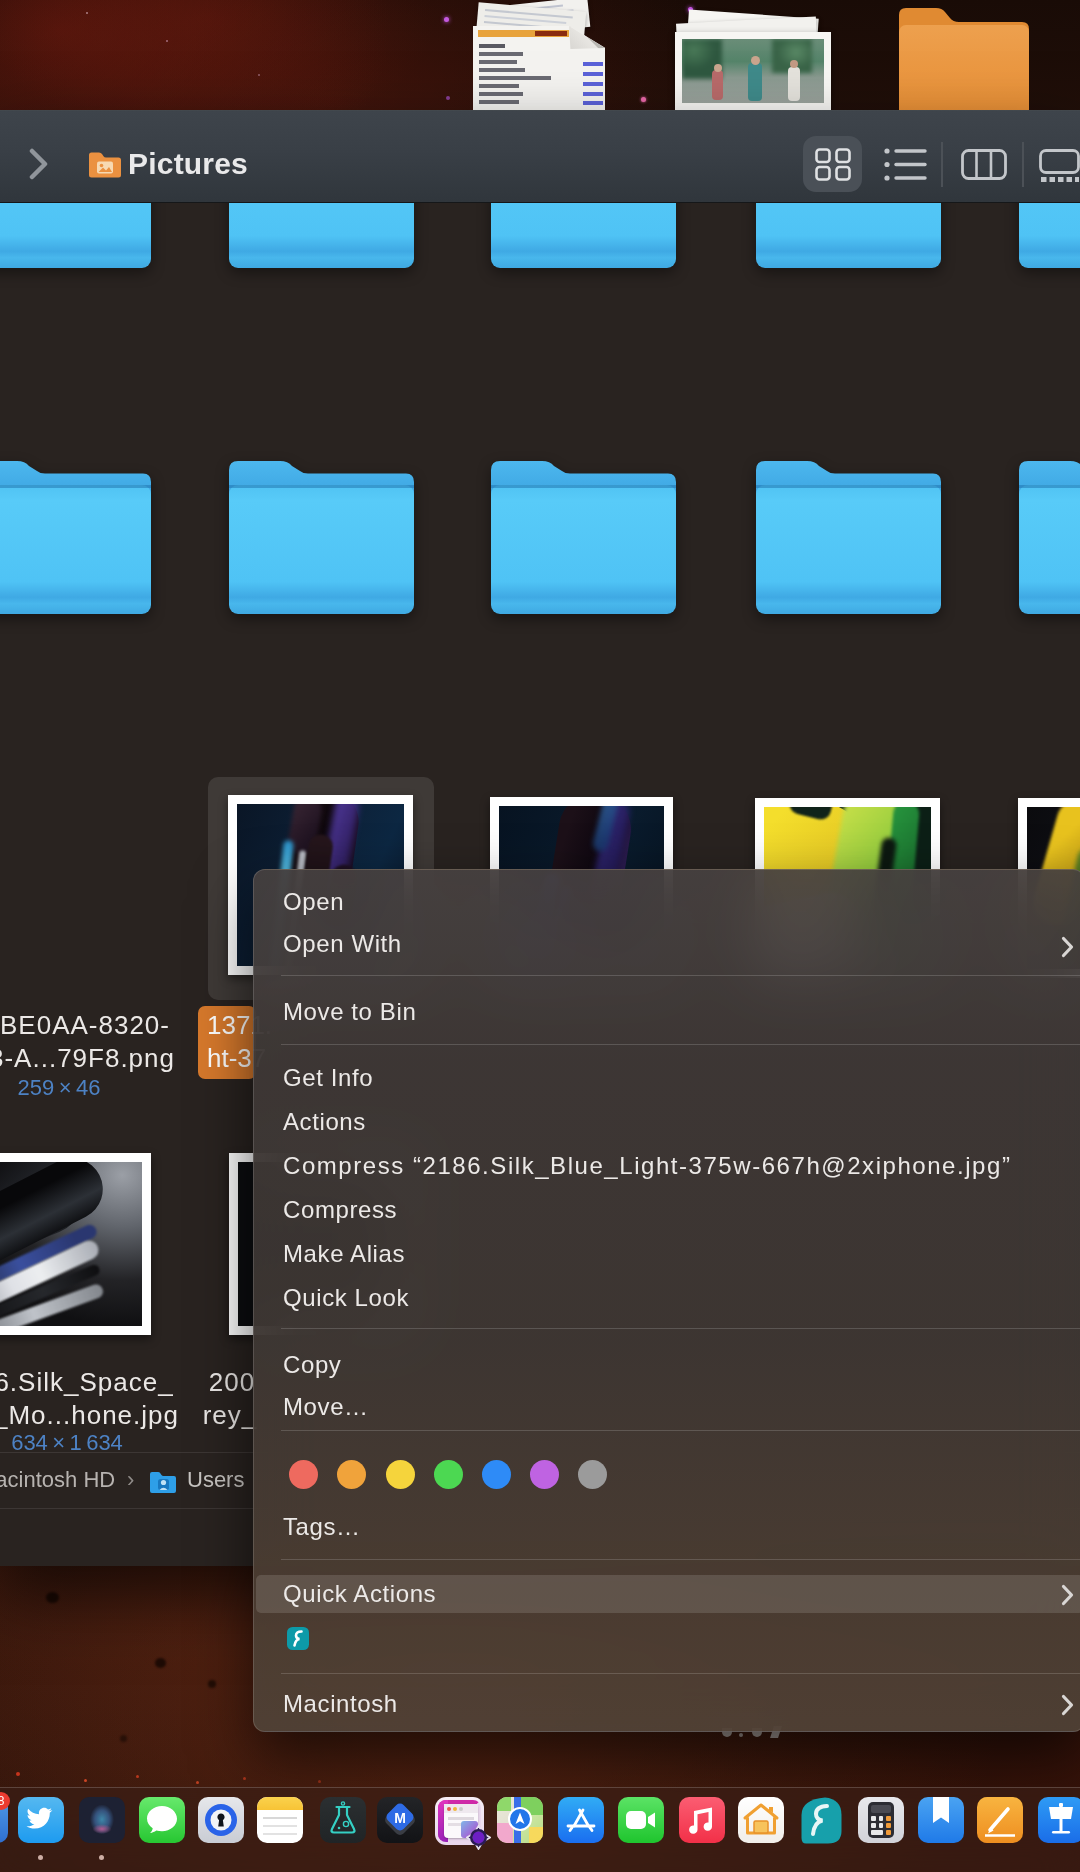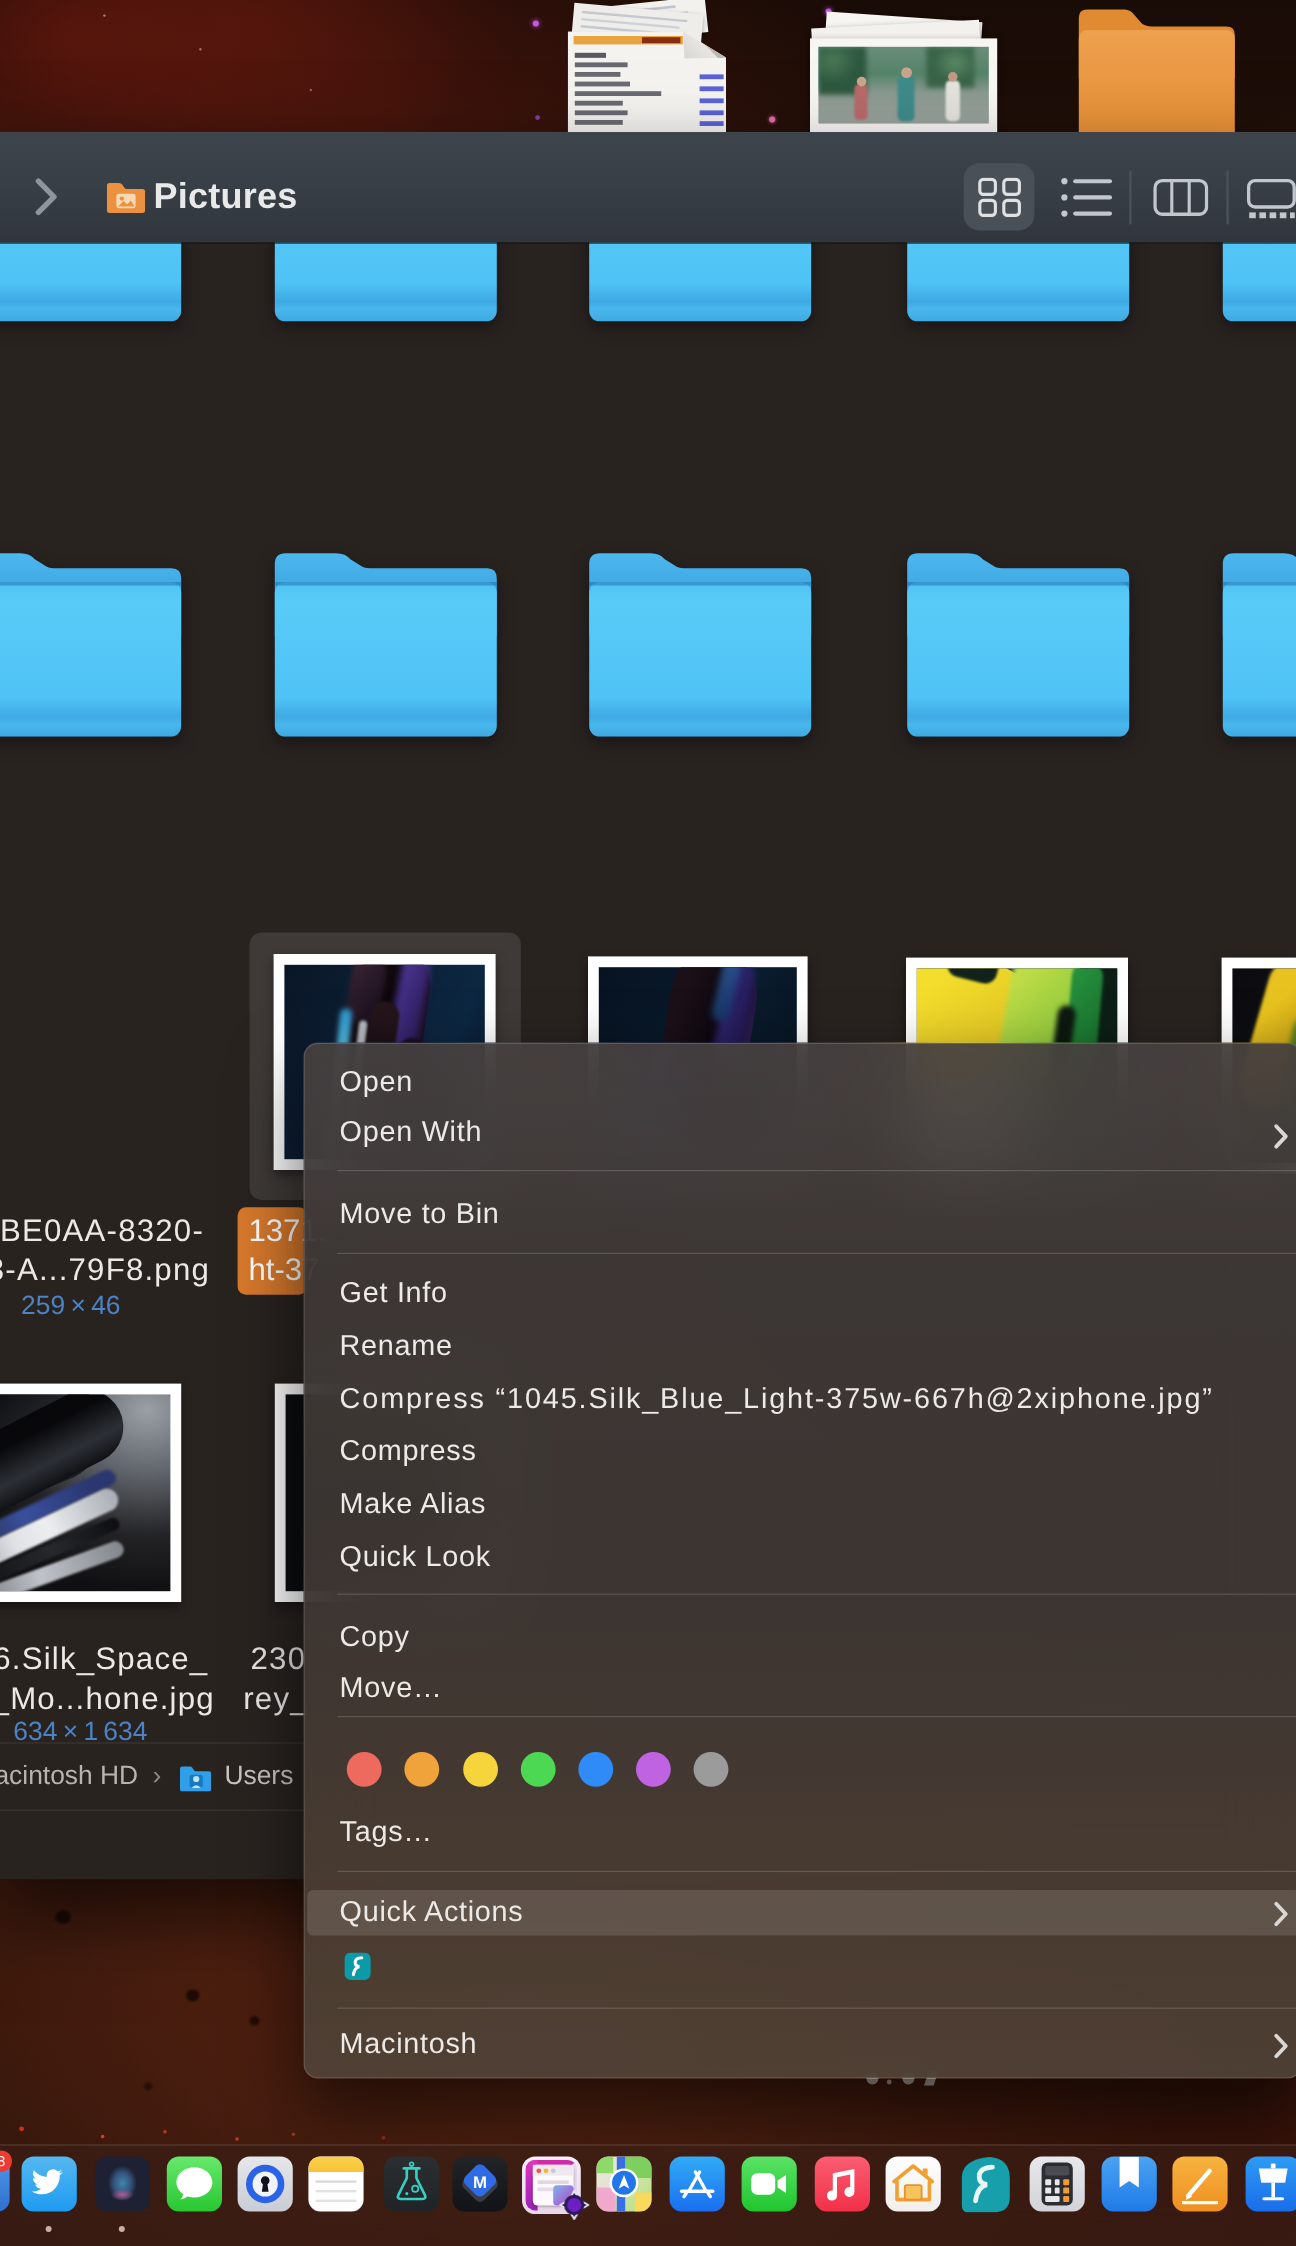--- a/index.html
+++ b/index.html
@@ -273,21 +273,21 @@
       <div class="flabel" style="left:82px;top:840px">3-A...79F8.png</div>
       <div class="fdim" style="left:59px;top:872px">259 × 46</div>
 
       <div class="abs" style="left:198px;top:803px;width:58px;height:73px;border-radius:7px;background:#d7792c"></div>
       <div class="abs" style="left:207px;top:807px;color:#fff;font-size:26px;white-space:nowrap">1371.</div>
       <div class="abs" style="left:207px;top:840px;color:#fff;font-size:26px;white-space:nowrap">ht-37</div>
 
       <div class="flabel" style="left:84px;top:1164px">6.Silk_Space_</div>
       <div class="flabel" style="left:86px;top:1197px">_Mo...hone.jpg</div>
       <div class="fdim" style="left:67px;top:1227px">634 × 1 634</div>
-      <div class="flabel" style="left:232px;top:1164px">230</div>
+      <div class="flabel" style="left:232px;top:1164px">200</div>
       <div class="flabel" style="left:230px;top:1197px">rey_</div>
 
       <div class="pathline" style="top:1249px"></div>
       <div class="pathline" style="top:1305px"></div>
       <div class="pathtxt" style="left:-23px;top:1264px">Macintosh HD</div>
       <div class="pathtxt" style="left:127px;top:1264px;color:#8f8b88">›</div>
       <svg class="abs" style="left:150px;top:1268px" width="26" height="22" viewBox="0 0 26 22">
         <path fill="#2e9fe8" d="M0 20 L0 3 Q0 1 2 1 L8 1 Q9.5 1 10.3 2.2 L11.5 4 Q12.2 5 13.5 5 L24 5 Q26 5 26 7 L26 20 Q26 22 24 22 L2 22 Q0 22 0 20 Z"></path>
         <rect x="8" y="8" width="11" height="11" rx="2.5" fill="#1878c0"></rect>
         <circle cx="13.5" cy="11.5" r="2.6" fill="#bfe2f6"></circle>
@@ -351,22 +351,22 @@
   <div id="menu">
     <div class="mi" style="top:10px">Open</div>
     <div class="mi" style="top:52px">Open With</div>
     <svg class="mchev" style="position:absolute;right:10px;top:66px" width="13" height="22" viewBox="0 0 13 22">
         <path d="M2.5 2.5 L10.5 11 L2.5 19.5" stroke="#d9d6d4" stroke-width="3.2" fill="none" stroke-linecap="round" stroke-linejoin="round"></path>
       </svg>
     <div class="msep" style="top:105px"></div>
     <div class="mi" style="top:120px">Move to Bin</div>
     <div class="msep" style="top:174px"></div>
     <div class="mi" style="top:186px">Get Info</div>
-    <div class="mi" style="top:230px">Rename</div>
-    <div class="mi" style="top:274px;letter-spacing:1.55px">Compress “1045.Silk_Blue_Light-375w-667h@2xiphone.jpg”</div>
+    <div class="mi" style="top:230px">Actions</div>
+    <div class="mi" style="top:274px;letter-spacing:1.55px">Compress “2186.Silk_Blue_Light-375w-667h@2xiphone.jpg”</div>
     <div class="mi" style="top:318px">Compress</div>
     <div class="mi" style="top:362px">Make Alias</div>
     <div class="mi" style="top:406px">Quick Look</div>
     <div class="msep" style="top:458px"></div>
     <div class="mi" style="top:473px">Copy</div>
     <div class="mi" style="top:515px">Move…</div>
     <div class="msep" style="top:560px"></div>
     <div class="dot" style="left:35px; top:590px;background:#ee6a5f"></div>
     <div class="dot" style="left:83px; top:590px;background:#f0a33b"></div>
     <div class="dot" style="left:132px;top:590px;background:#f5d43c"></div>

